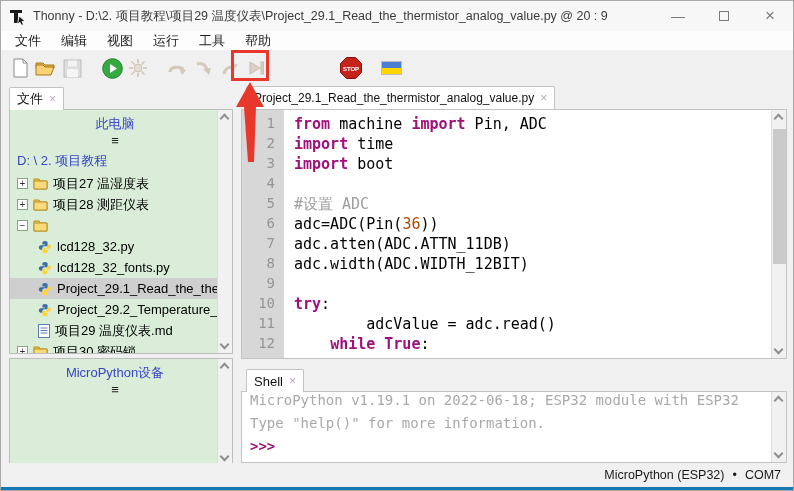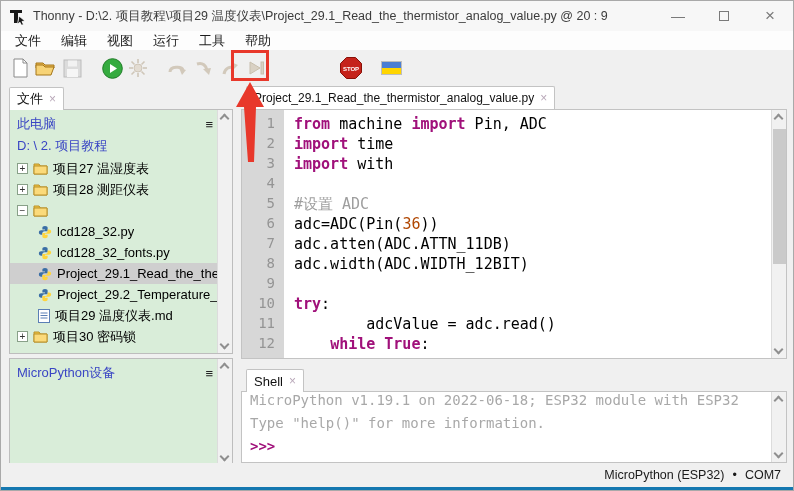--- a/index.html
+++ b/index.html
@@ -35,21 +35,21 @@
   
   .tab { position:absolute; height:23px; background:#ffffff; border:1px solid #c3c3c3; border-bottom:none; border-radius:2px 2px 0 0; display:flex; align-items:center; padding:0 7px; font-size:13px; color:#111; z-index:5; }
   .tab .close { margin-left:6px; color:#b9a8b9; font-size:12px; }
   .files-tab { left:8px; top:86px; }
 
   .panel { position:absolute; background:#d9edd9; border:1px solid #bdbdbd; }
   .files-panel { left:8px; top:108px; width:224px; height:245px; }
   .device-panel { left:8px; top:357px; width:224px; height:108px; }
 
   .panel-inner { position:absolute; left:0; top:0; right:15px; bottom:0; overflow:hidden; padding-top:3px; }
-  .p-header { display:flex; align-items:center; justify-content:space-between; padding:2px 4px 2px 7px; }
+  .p-header { display:flex; align-items:center; justify-content:space-between; padding:2px 4px 2px 7px;flex-direction:column; }
   .p-header .htxt { font-size:13px; color:#3a46c4; }
   .p-menu { font-size:13px; color:#222; font-weight:bold; }
   .p-path { font-size:13px; color:#3a46c4; padding:2px 7px 3px 7px; }
 
   .tree-row { height:21px; display:flex; align-items:center; font-size:13px; color:#000; white-space:nowrap; }
   .tree-row.sel { background:#cfcfcf; }
   .expander { width:11px; height:11px; border:1px solid #88a088; background:#fff; font-size:10px; line-height:9px; text-align:center; color:#333; margin:0 5px 0 7px; flex:0 0 auto; }
   .lvl1 { padding-left:28px; }
   .ticon { margin-right:5px; flex:0 0 auto; display:inline-flex; }
   .tlabel { overflow:hidden; }
@@ -337,21 +337,21 @@
         <div>7</div>
         <div>8</div>
         <div>9</div>
         <div>10</div>
         <div>11</div>
         <div>12</div>
     </div>
     <div class="code">
       <div class="cl"><span class="kw">from</span><span> machine </span><span class="kw">import</span><span> Pin, ADC</span></div>
       <div class="cl"><span class="kw">import</span><span> time</span></div>
-      <div class="cl"><span class="kw">import</span><span> with</span></div>
+      <div class="cl"><span class="kw">import</span><span> boot</span></div>
       <div class="cl"></div>
       <div class="cl"><span class="cm">#设置 ADC</span></div>
       <div class="cl"><span>adc=ADC(Pin(</span><span class="num">36</span><span>))</span></div>
       <div class="cl"><span>adc.atten(ADC.ATTN_11DB)</span></div>
       <div class="cl"><span>adc.width(ADC.WIDTH_12BIT)</span></div>
       <div class="cl"></div>
       <div class="cl"><span class="kw">try</span><span>:</span></div>
       <div class="cl"><span>        adcValue = adc.read()</span></div>
       <div class="cl"><span>    </span><span class="kw">while</span><span> </span><span class="kw">True</span><span>:</span></div>
     </div>

